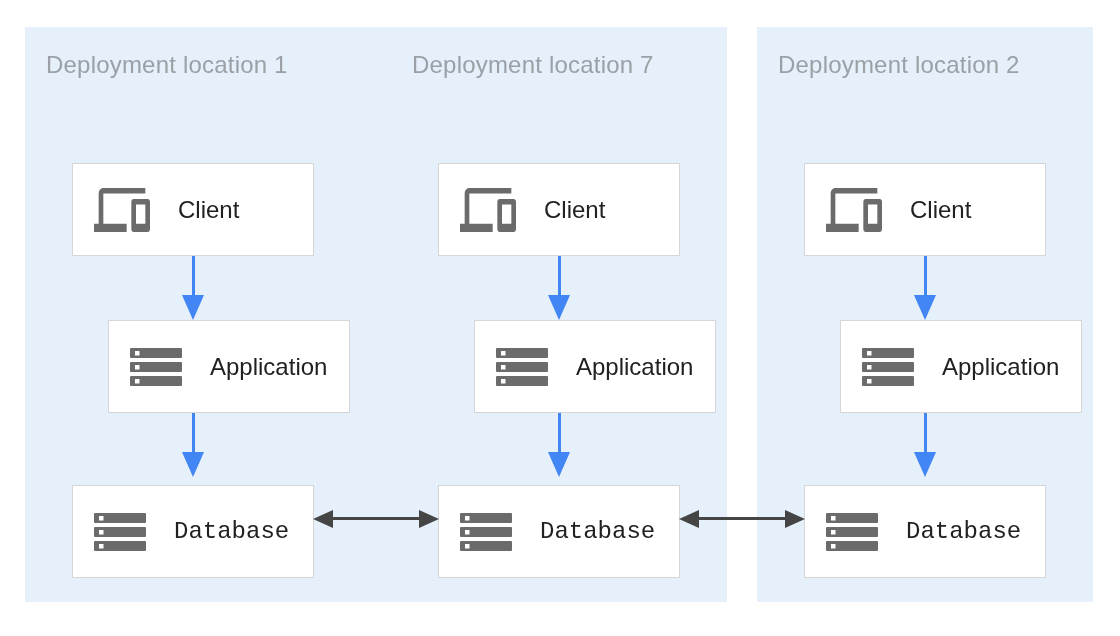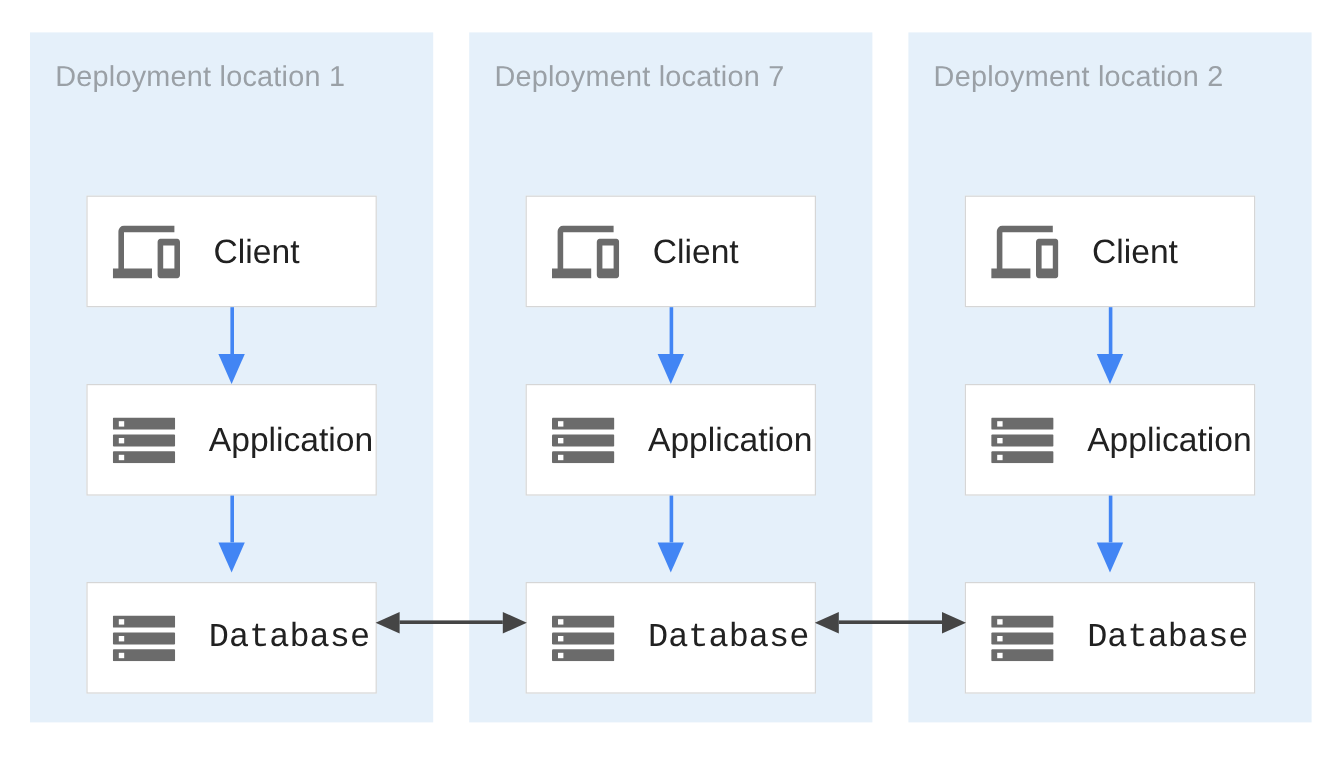--- a/index.html
+++ b/index.html
@@ -11,21 +11,21 @@
     font-family: "Liberation Sans", sans-serif;
     overflow: hidden;
   }
   .panel {
     position: absolute;
     top: 27px;
     width: 336px;
     height: 575px;
     background: var(--panel-bg, #E5F0FA);
   }
-  .panel.p1 { left: 25px; }
+  .panel.p1 { left: 25px; padding-left: 40px; }
   .panel.p2 { left: 391px; }
   .panel.p3 { left: 757px; }
   .panel-title {
     position: absolute;
     top: 24px;
     left: 21px;
     margin: 0;
     font-size: 24px;
     font-weight: 400;
     letter-spacing: 0.2px;
@@ -39,24 +39,24 @@
     height: 93px;
     box-sizing: border-box;
     background: var(--node-bg, #FFFFFF);
     border: 1px solid var(--node-border, #D6D6D6);
     display: flex;
     align-items: center;
     padding-left: 21px;
     gap: 28px;
   }
   .node.client { top: 136px; }
-  .node.app    { top: 293px; }
+  .node.app    { top: 293px; margin-left: 36px; }
   .node.db     { top: 458px; font-family: Liberation Mono, monospace; }
   .node .label {
-    font-size: 28px;
+    font-size: 24px;
     color: var(--label-text, #212121);
     white-space: nowrap;
   }
   .icon { color: var(--icon-gray, #6B6B6B); display: flex; flex-shrink: 0; }
   
   .flow-arrow {
     position: absolute;
     left: 156px;
     width: 24px;
     display: flex;

